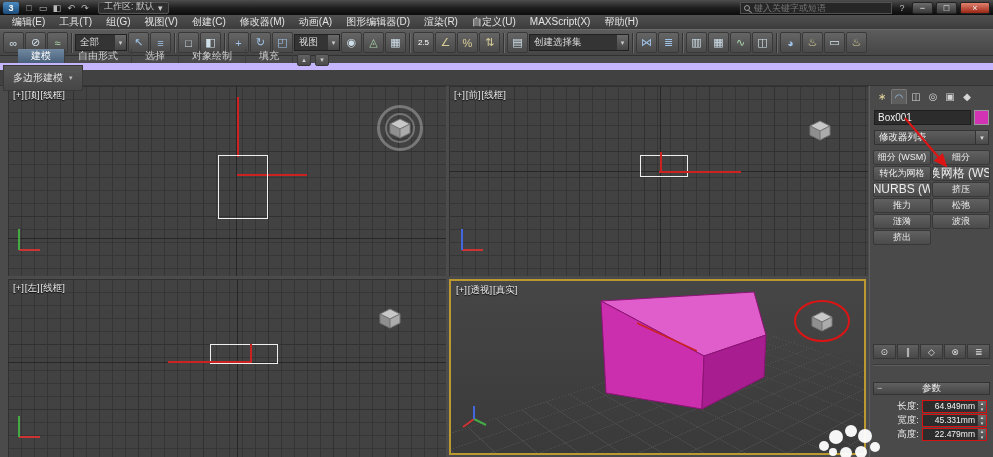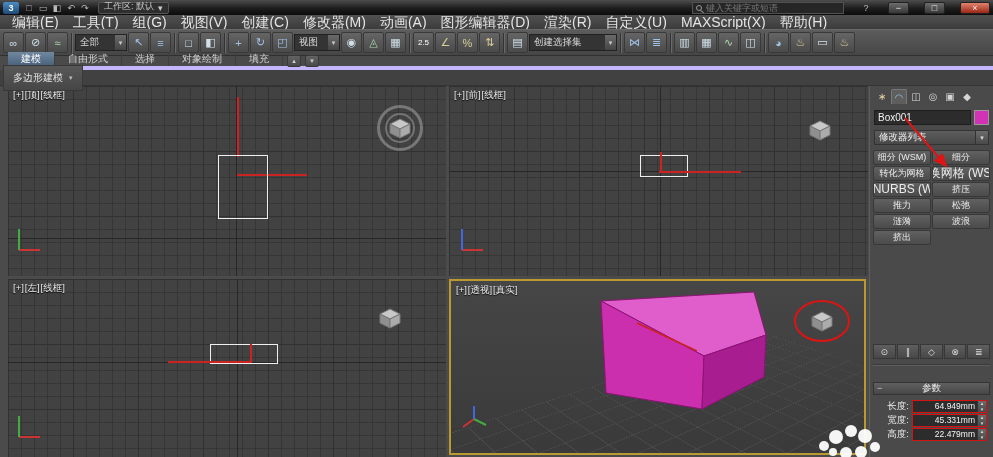--- a/index.html
+++ b/index.html
@@ -7,43 +7,43 @@
 #app{position:relative;width:993px;height:457px;background:#4b4b4b;overflow:hidden;color:#d8d8d8;font-size:11px}
 .abs{position:absolute}
 
 
 #titlebar{position:absolute;left:0;top:0;right:0;height:15px;background:linear-gradient(#4d4d4d,#1d1d1d 55%,#0c0c0c);display:flex;align-items:center;padding:0 3px;font-size:9.5px;color:#c8c8c8;z-index:20}
 #logo{width:16px;height:12px;background:linear-gradient(#4b8cc4,#1c4a78);color:#fff;font-weight:bold;font-size:9px;display:flex;align-items:center;justify-content:center;border-radius:2px;margin-right:3px}
 .qicon{width:14px;height:12px;display:flex;align-items:center;justify-content:center;font-size:9px;color:#b8b8b8}
 #workspace{display:flex;align-items:flex-end;gap:4px;margin-left:6px;padding:0 5px;height:12px;border:1px solid #555;background:#2e2e2e;border-radius:2px;font-size:9px}
 #title-center{position:absolute;left:250px;width:400px;text-align:center;color:#e0e0e0;font-size:10px;pointer-events:none;white-space:nowrap}
 #title-center .doc{margin-left:34px}
-#tb-right{margin-left:auto;display:flex;align-items:center;gap:15px}
+#tb-right{margin-left:auto;display:flex;align-items:center;gap:3px}
 #searchbox{display:flex;align-items:center;width:152px;height:12px;background:#262626;border:1px solid #505050;padding:0 3px;gap:4px}
 #searchbox input{flex:1;background:transparent;border:none;outline:none;color:#9a9a9a;font-size:9px;font-family:inherit}
 .mag{width:6px;height:6px;border:1px solid #999;border-radius:50%;position:relative;flex:none}
 .mag:after{content:"";position:absolute;width:4px;height:1px;background:#999;right:-3px;bottom:-2px;transform:rotate(35deg)}
 .winbtn{width:21px;height:12px;display:flex;align-items:center;justify-content:center;font-size:9px;color:#eee;background:linear-gradient(#6c6c6c,#383838);border:1px solid #222;border-radius:2px}
 .winbtn.close{background:linear-gradient(#e2826f,#9c2615);width:30px}
 
 
 #menubar{position:absolute;top:15px;left:0;right:0;height:14px;background:linear-gradient(#505050,#3c3c3c);display:flex;align-items:center;padding-left:5px;z-index:20}
-.menu-item{padding:12px 7px;font-size:14px;color:#e4e4e4;line-height:14px;white-space:nowrap}
+.menu-item{padding:12px 7px;font-size:10px;color:#e4e4e4;line-height:14px;white-space:nowrap}
 
 
 #toolbar{position:absolute;top:29px;left:0;right:0;height:27px;background:linear-gradient(#5c5c5c,#464646);border-top:1px solid #6a6a6a;border-bottom:1px solid #303030;display:flex;align-items:center;gap:1px;padding:0 3px;z-index:20}
 .tbtn{min-width:21px;height:21px;display:flex;align-items:center;justify-content:center;font-size:11px;color:#cfe0ea;background:linear-gradient(#656565,#4a4a4a);border:1px solid #393939;border-radius:2px;flex:none}
 .tbtn.gn{color:#a9d4a9}.tbtn.yl{color:#d8cd96}.tbtn.bl{color:#9fc3e8}
 .tbtn .tiny{font-size:8px;color:#fff}
 .tsep{width:1px;height:20px;background:#333;margin:0 2px;box-shadow:1px 0 0 #6a6a6a;flex:none}
 .tdrop{height:17px;display:flex;align-items:center;background:#343434;border:1px solid #222;color:#ddd;font-size:9.5px;padding-left:4px;gap:4px;flex:none}
 .tdrop .da{width:11px;height:15px;background:linear-gradient(#6a6a6a,#454545);display:flex;align-items:center;justify-content:center;font-size:7px;color:#ccc;margin-left:auto}
 
 
-#rtabs{position:absolute;top:56px;left:8px;right:0;height:14px;background:#4a4a4a;border-bottom:4px solid #c4b5fd;display:flex;align-items:flex-end;padding-left:0;z-index:20}
+#rtabs{position:absolute;top:56px;left:0;right:0;height:14px;background:#4a4a4a;border-bottom:7px solid #c4b5fd;display:flex;align-items:flex-end;padding-left:18px;z-index:20}
 .rtab{padding:0 13px;font-size:10px;line-height:14px;color:#d2d2d2;border-right:1px solid #3e3e3e;white-space:nowrap}
 .rtab.active{background:linear-gradient(#70889f,#48607b);color:#fff}
 .rtab-tool{width:14px;height:12px;margin-left:4px;display:flex;align-items:center;justify-content:center;font-size:7px;color:#ccc;background:linear-gradient(#626262,#4a4a4a);border:1px solid #383838;border-radius:2px;align-self:center}
 #rsub{position:absolute;top:70px;left:0;right:0;height:16px;background:#414141;border-bottom:1px solid #343434;display:flex;align-items:center;z-index:20}
 #polytab{margin-left:3px;height:16px;display:flex;align-items:center;gap:6px;padding:12px 9px;background:linear-gradient(#585858,#464646);border:1px solid #383838;font-size:10px;color:#e4e4e4}
 #polytab .da{font-size:7px;color:#bbb}
 
 
 .vp{position:absolute;background-color:#424242;overflow:hidden;
  background-image:
@@ -86,21 +86,21 @@
 .mbtn.small{font-size:12px}
 .mslot{height:15px}
 #stackbox{position:absolute;top:166px;left:3px;right:3px;height:88px;background:#515151;border:1px solid #2d2d2d;box-shadow:inset 1px 1px 3px rgba(0,0,0,.45)}
 .stackitem{display:flex;align-items:center;gap:4px;padding:2px 4px;color:#fff;font-size:9.5px}
 .stackicon{width:9px;height:9px;background:linear-gradient(#e0e0e0,#8a8a8a);border-radius:2px;flex:none}
 #stacktools{position:absolute;top:258px;left:3px;right:3px;display:flex;gap:1px}
 .stbtn{flex:1;height:15px;background:linear-gradient(#5f5f5f,#484848);border:1px solid #373737;display:flex;align-items:center;justify-content:center;font-size:9px;color:#ddd}
 #pdivider{position:absolute;top:278px;left:3px;right:3px;height:2px;border-top:1px solid #3a3a3a;border-bottom:1px solid #5e5e5e}
 #rollout{position:absolute;top:296px;left:3px;right:3px;height:13px;background:linear-gradient(#606060,#464646);border:1px solid #333;display:flex;align-items:center;justify-content:center;font-size:9.5px;color:#f0f0f0}
 #rollout .minus{position:absolute;left:3px;top:0;font-size:9px;color:#ccc}
-.prow{position:absolute;left:0;right:6px;height:13px;display:flex;align-items:center}
+.prow{position:absolute;left:10px;right:6px;height:13px;display:flex;align-items:center}
 .plabel{width:42px;text-align:right;padding-right:3px;font-size:9.5px;color:#eaeaea;flex:none}
 .pfield{flex:1;display:flex;height:13px;border:1.5px solid #d61212;background:#2c2c2c}
 .pval{flex:1;color:#f4f4f4;font-size:8.5px;text-align:right;padding:0 2px;line-height:10px}
 .spin{width:9px;display:flex;flex-direction:column;background:linear-gradient(#6a6a6a,#4a4a4a);border-left:1px solid #333;flex:none}
 .spin span{flex:1;font-size:5px;line-height:5px;text-align:center;color:#ddd}
 
 #overlay{position:absolute;left:0;top:0;z-index:40;pointer-events:none}
 </style>
 </head>
 <body>
@@ -172,21 +172,21 @@
     <div class="tbtn">▦</div>
     <div class="tsep"></div>
     <div class="tbtn">
         <span class="tiny">2.5</span>
       </div>
     <div class="tbtn yl">∠</div>
     <div class="tbtn yl">%</div>
     <div class="tbtn yl">⇅</div>
     <div class="tsep"></div>
     <div class="tbtn">▤</div>
-    <div class="tdrop" style="width:88px">
+    <div class="tdrop" style="width:100px">
       <span>创建选择集</span>
       <span class="da">▾</span>
     </div>
     <div class="tsep"></div>
     <div class="tbtn bl">⋈</div>
     <div class="tbtn bl">≣</div>
     <div class="tsep"></div>
     <div class="tbtn">▥</div>
     <div class="tbtn">▦</div>
     <div class="tbtn gn">∿</div>

